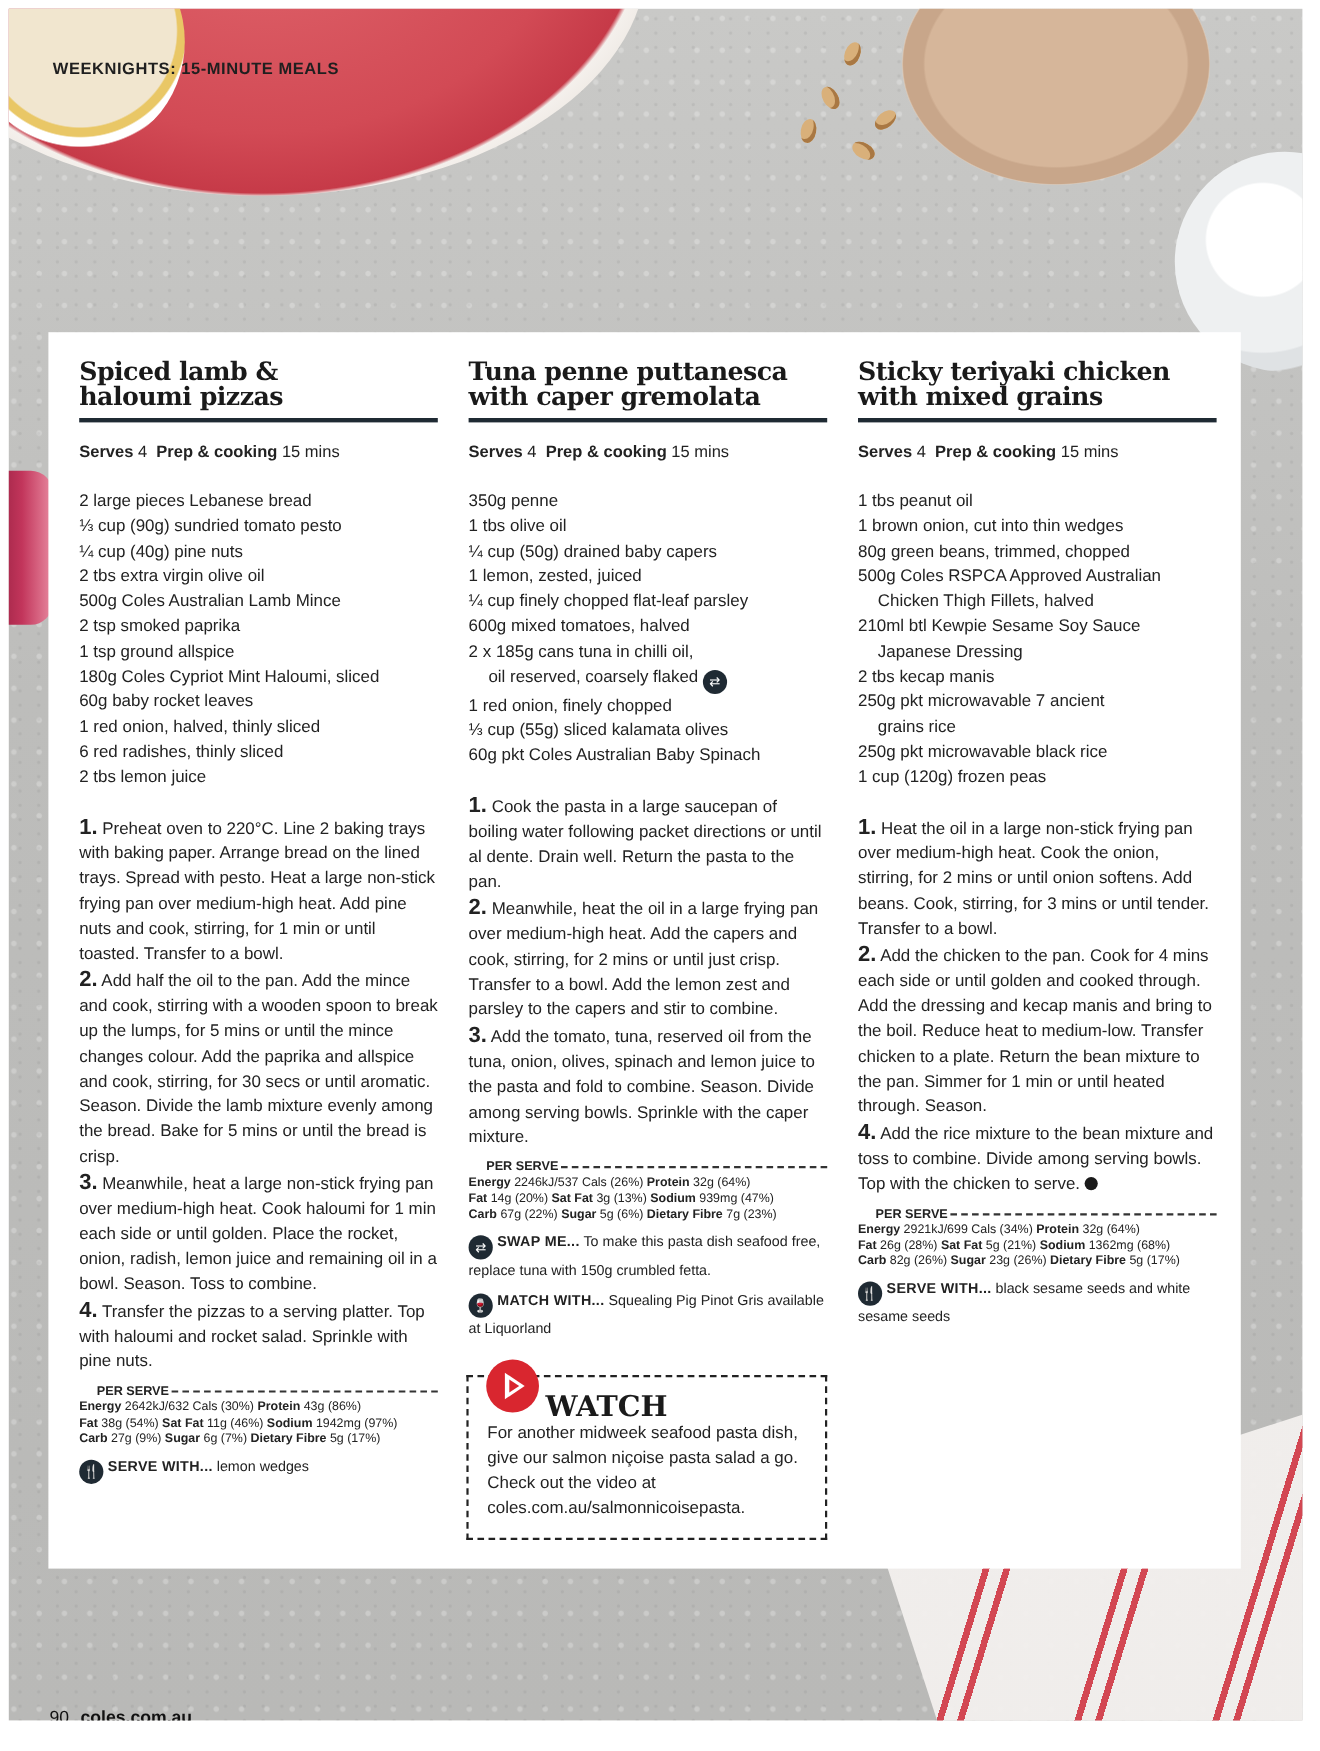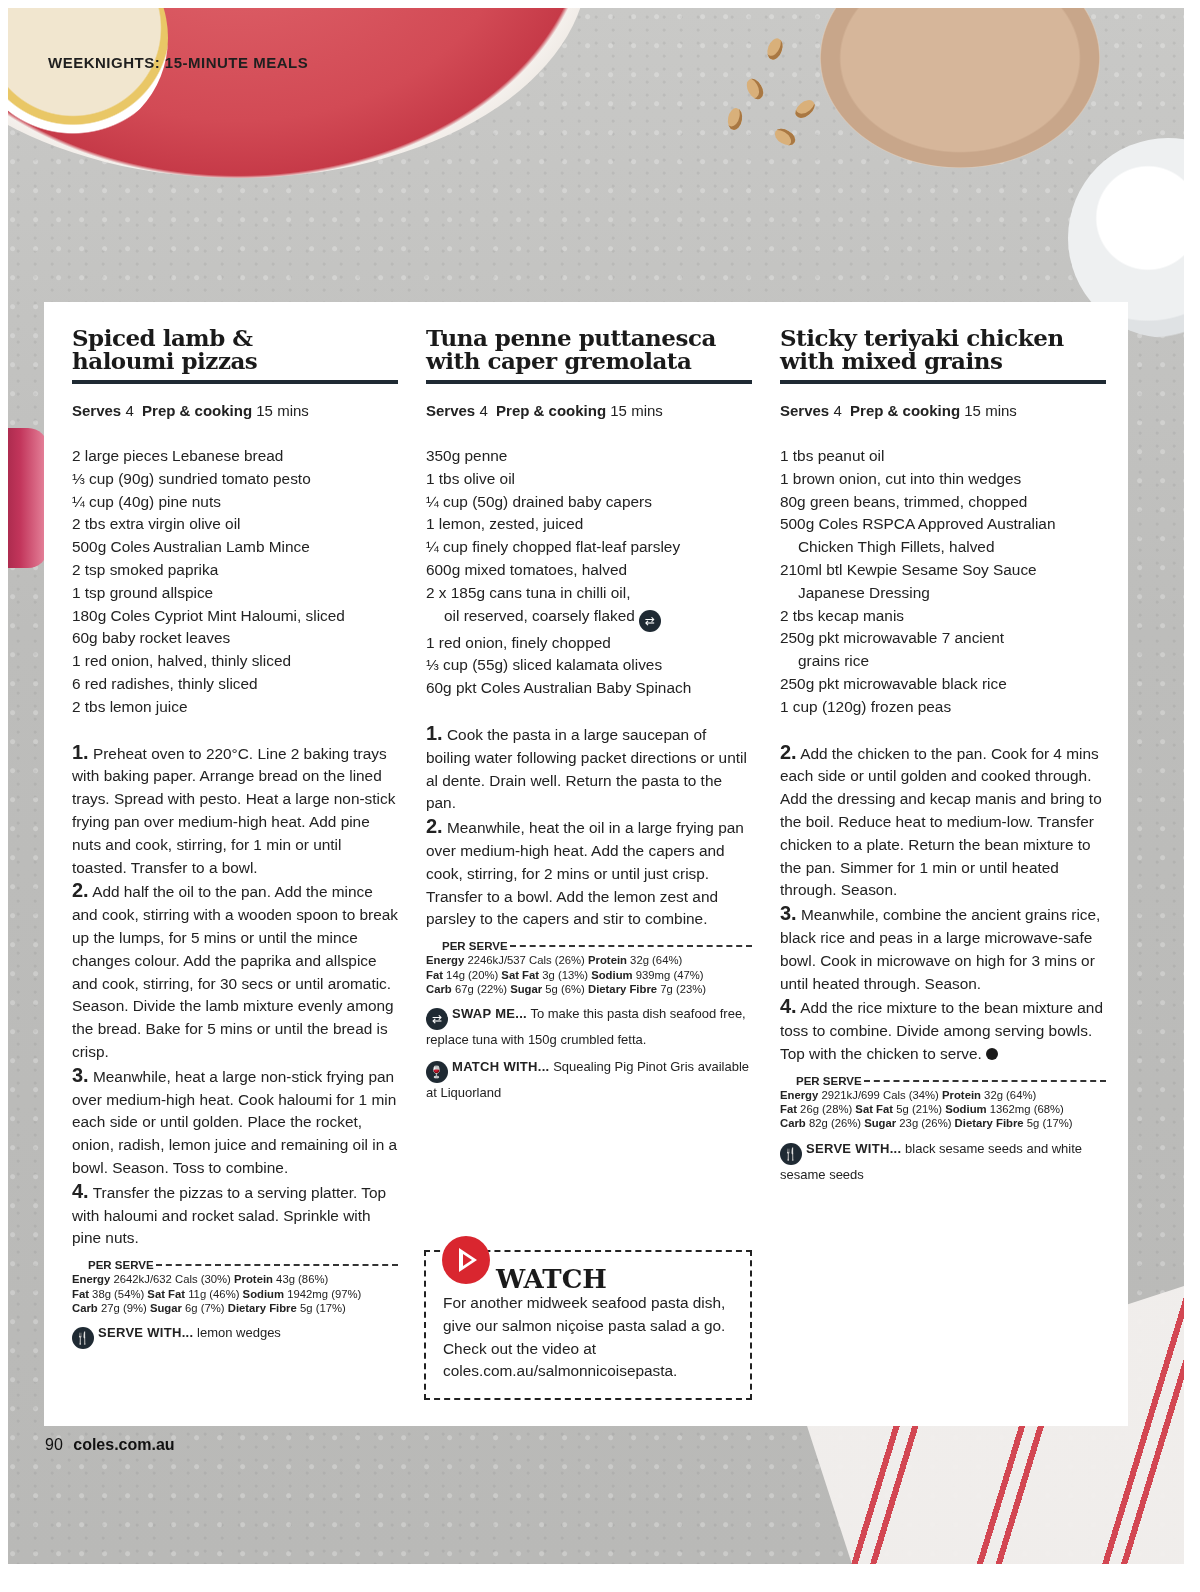--- a/index.html
+++ b/index.html
@@ -42,21 +42,21 @@
   .tip .ico{display:inline-block;width:22px;height:22px;border-radius:50%;background:#1f2a33;color:#fff;font-size:12px;line-height:22px;text-align:center;vertical-align:-5px;margin-right:4px;}
   .tip .lbl{font-weight:bold;font-size:13px;letter-spacing:.3px;}
   .swap-inline{display:inline-block;width:22px;height:22px;border-radius:50%;background:#1f2a33;color:#fff;font-size:12px;line-height:22px;text-align:center;vertical-align:-4px;margin-left:4px;}
   .endmark{display:inline-block;width:12px;height:12px;border-radius:50%;background:#1a1a1a;margin-left:4px;vertical-align:-1px;}
   .watch{position:absolute;left:380px;top:948px;width:324px;height:146px;border:2px dashed #222;}
   .watch-icon{position:absolute;left:16px;top:-16px;width:48px;height:48px;border-radius:50%;background:#d9262f;}
   .watch-icon:after{content:"";position:absolute;left:17px;top:12px;border-left:18px solid #fff;border-top:12px solid transparent;border-bottom:12px solid transparent;}
   .watch-icon:before{content:"";position:absolute;left:21px;top:18px;border-left:9px solid #d9262f;border-top:6px solid transparent;border-bottom:6px solid transparent;z-index:2;}
   .watch-title{position:absolute;left:70px;top:12px;font-family:"DejaVu Serif","Liberation Serif",serif;font-weight:bold;font-size:26px;color:#1a1a1a;}
   .watch-text{position:absolute;left:17px;top:40px;width:300px;font-size:15.4px;line-height:22.8px;}
-  .footer{position:absolute;left:37px;top:1428px;font-size:16px;color:#111;}
+  .footer{position:absolute;left:37px;top:1545px;font-size:16px;color:#111;}
   .footer .pg{margin-right:6px;}
   .footer .site{font-weight:bold;}
 </style>
 </head>
 <body>
 
 <div class="page">
   <div class="plate"></div>
   <div class="lemon"></div>
   <div class="bowl"></div>
@@ -140,20 +140,21 @@
         <div class="ing">600g mixed tomatoes, halved</div>
         <div class="ing">2 x 185g cans tuna in chilli oil,</div>
         <div class="ing indent"><span>oil reserved, coarsely flaked</span><span class="swap-inline">⇄</span></div>
         <div class="ing">1 red onion, finely chopped</div>
         <div class="ing">⅓ cup (55g) sliced kalamata olives</div>
         <div class="ing">60g pkt Coles Australian Baby Spinach</div>
       </div>
       <div class="method">
         <div><span class="step-num">1.</span> <span>Cook the pasta in a large saucepan of boiling water following packet directions or until al dente. Drain well. Return the pasta to the pan.</span></div>
         <div><span class="step-num">2.</span> <span>Meanwhile, heat the oil in a large frying pan over medium-high heat. Add the capers and cook, stirring, for 2 mins or until just crisp. Transfer to a bowl. Add the lemon zest and parsley to the capers and stir to combine.</span></div>
+        <div><span class="step-num">3.</span> <span>Add the tomato, tuna, reserved oil from the tuna, onion, olives, spinach and lemon juice to the pasta and fold to combine. Season. Divide among serving bowls. Sprinkle with the caper mixture.</span></div>
       </div>
       <div class="nutri">
         <div class="nutri-head">
             <span>PER SERVE</span>
             <span class="dash"></span>
           </div>
         <div><b>Energy</b> <span>2246kJ/537 Cals (26%)</span> <b>Protein</b> <span>32g (64%)</span></div>
         <div><b>Fat</b> <span>14g (20%)</span> <b>Sat Fat</b> <span>3g (13%)</span> <b>Sodium</b> <span>939mg (47%)</span></div>
         <div><b>Carb</b> <span>67g (22%)</span> <b>Sugar</b> <span>5g (6%)</span> <b>Dietary Fibre</b> <span>7g (23%)</span></div>
       </div>
@@ -191,22 +192,22 @@
         <div class="ing indent">Chicken Thigh Fillets, halved</div>
         <div class="ing">210ml btl Kewpie Sesame Soy Sauce</div>
         <div class="ing indent">Japanese Dressing</div>
         <div class="ing">2 tbs kecap manis</div>
         <div class="ing">250g pkt microwavable 7 ancient</div>
         <div class="ing indent">grains rice</div>
         <div class="ing">250g pkt microwavable black rice</div>
         <div class="ing">1 cup (120g) frozen peas</div>
       </div>
       <div class="method">
+        <div><span class="step-num">1.</span> <span>Heat the oil in a large non-stick frying pan over medium-high heat. Cook the onion, stirring, for 2 mins or until onion softens. Add beans. Cook, stirring, for 3 mins or until tender. Transfer to a bowl.</span></div>
         <div><span class="step-num">2.</span> <span>Add the chicken to the pan. Cook for 4 mins each side or until golden and cooked through. Add the dressing and kecap manis and bring to the boil. Reduce heat to medium-low. Transfer chicken to a plate. Return the bean mixture to the pan. Simmer for 1 min or until heated through. Season.</span></div>
-        <div><span class="step-num">3.</span> <span>Meanwhile, combine the ancient grains rice, black rice and peas in a large microwave-safe bowl. Cook in microwave on high for 3 mins or until heated through. Season.</span></div>
         <div><span class="step-num">4.</span> <span>Add the rice mixture to the bean mixture and toss to combine. Divide among serving bowls. Top with the chicken to serve.</span><span class="endmark"></span></div>
       </div>
       <div class="nutri">
         <div class="nutri-head">
             <span>PER SERVE</span>
             <span class="dash"></span>
           </div>
         <div><b>Energy</b> <span>2921kJ/699 Cals (34%)</span> <b>Protein</b> <span>32g (64%)</span></div>
         <div><b>Fat</b> <span>26g (28%)</span> <b>Sat Fat</b> <span>5g (21%)</span> <b>Sodium</b> <span>1362mg (68%)</span></div>
         <div><b>Carb</b> <span>82g (26%)</span> <b>Sugar</b> <span>23g (26%)</span> <b>Dietary Fibre</b> <span>5g (17%)</span></div>

